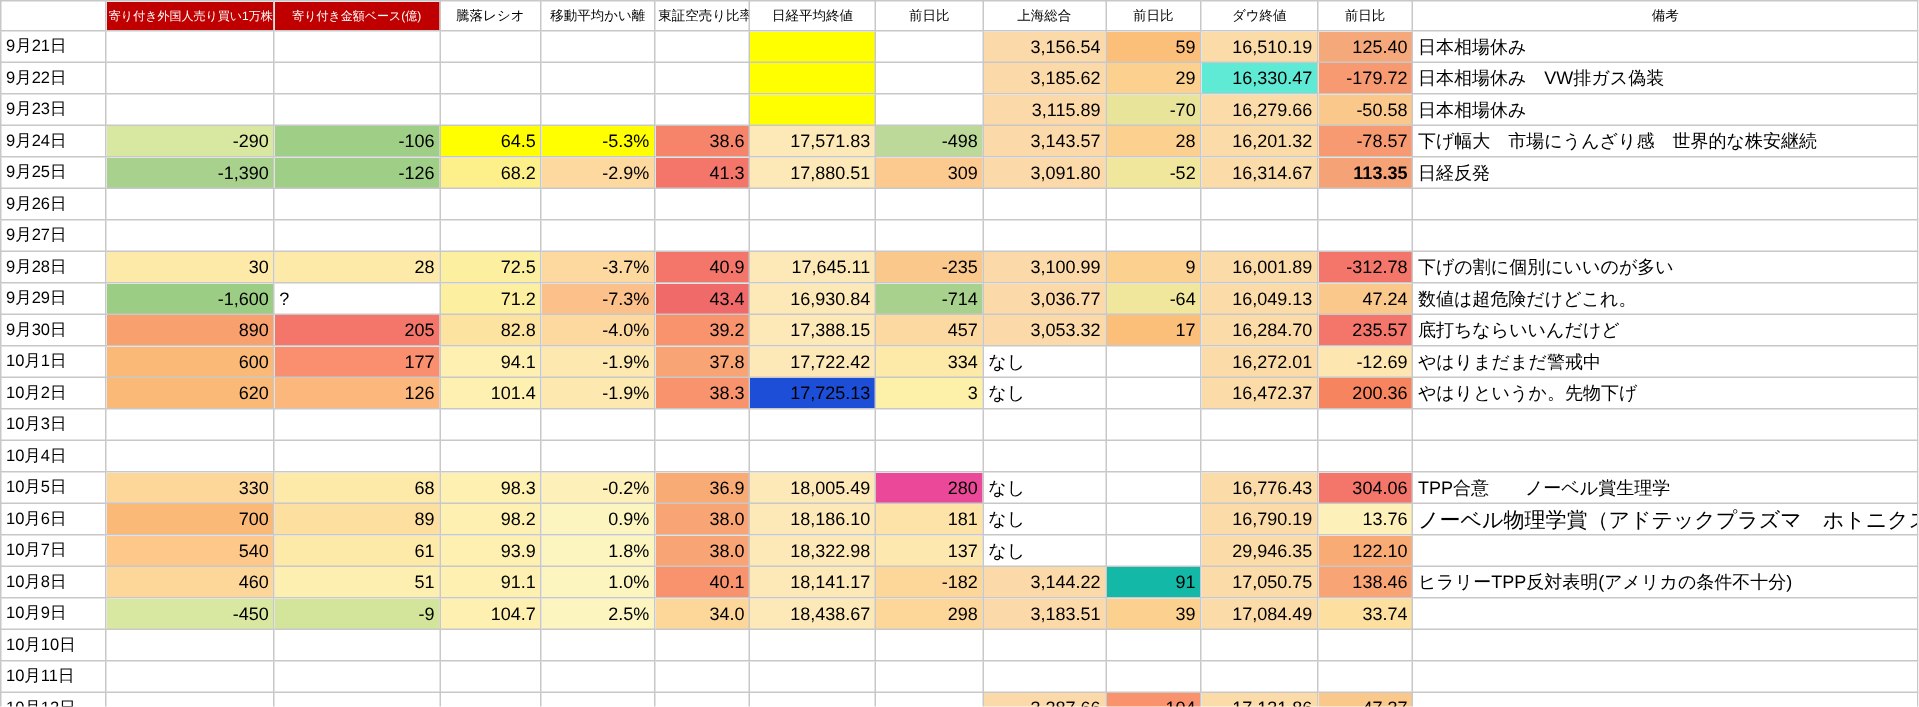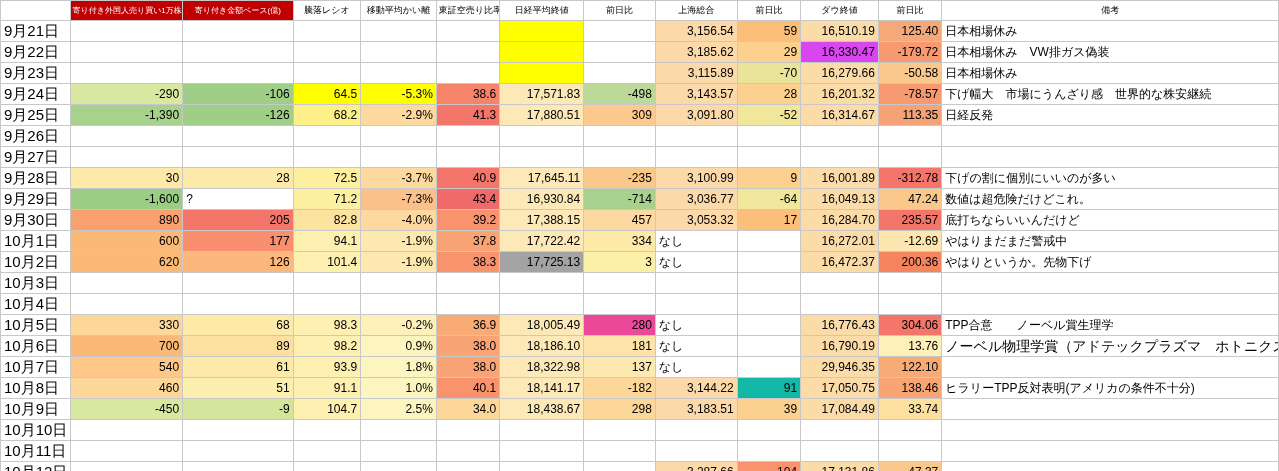--- a/index.html
+++ b/index.html
@@ -3,21 +3,21 @@
 <meta charset="utf-8">
 <style>
   html,body{margin:0;padding:0;background:#fff;}
   body{font-family:"Liberation Sans","DejaVu Sans",sans-serif;}
   #sheet{width:1279px;height:471px;overflow:hidden;position:relative;}
   table{border-collapse:collapse;table-layout:fixed;width:1279px;}
   td,th{border:1px solid #c8c8c8;font-size:12px;padding:0 3px;height:20px;line-height:20px;
         white-space:nowrap;overflow:hidden;box-sizing:border-box;}
   thead th{font-size:9px;font-weight:normal;text-align:center;background:#fff;border:1px solid #c8c8c8;line-height:11px;padding:1px 2px;}
   .hdr-red{background:#c00000;color:#fff;font-size:8px;}
-  .c-date{text-align:left;font-size:15px;}
+  .c-date{text-align:left;font-size:11px;}
   .num{text-align:right;}
   .txt{text-align:left;}
   .small{font-size:14px;}
   .w-date{width:68px;}
   .w-a{width:110px;}
   .w-b{width:108px;}
   .w-c{width:66px;}
   .w-d{width:74px;}
   .w-e{width:62px;}
   .w-f{width:82px;}
@@ -70,21 +70,21 @@
           <td class="w-date c-date">9月22日</td>
           <td class="w-a num"></td>
           <td class="w-b txt"></td>
           <td class="w-c num"></td>
           <td class="w-d num"></td>
           <td class="w-e num"></td>
           <td class="w-f num" style="background: rgb(255, 255, 0);"></td>
           <td class="w-g num"></td>
           <td class="w-h num" style="background: rgb(252, 217, 168);">3,185.62</td>
           <td class="w-i num" style="background: rgb(252, 208, 143);">29</td>
-          <td class="w-j num" style="background: #d946ef;">16,330.47</td>
+          <td class="w-j num" style="background: #5eead4;">16,330.47</td>
           <td class="w-k num" style="background: rgb(247, 154, 114);">-179.72</td>
           <td class="w-l txt">日本相場休み　VW排ガス偽装</td>
         </tr>
         <tr>
           <td class="w-date c-date">9月23日</td>
           <td class="w-a num"></td>
           <td class="w-b txt"></td>
           <td class="w-c num"></td>
           <td class="w-d num"></td>
           <td class="w-e num"></td>
@@ -116,21 +116,21 @@
           <td class="w-a num" style="background: rgb(168, 209, 141);">-1,390</td>
           <td class="w-b num" style="background: rgb(159, 206, 135);">-126</td>
           <td class="w-c num" style="background: rgb(253, 240, 138);">68.2</td>
           <td class="w-d num" style="background: rgb(253, 217, 160);">-2.9%</td>
           <td class="w-e num" style="background: rgb(244, 117, 106);">41.3</td>
           <td class="w-f num" style="background: rgb(253, 233, 184);">17,880.51</td>
           <td class="w-g num" style="background: rgb(252, 201, 142);">309</td>
           <td class="w-h num" style="background: rgb(252, 217, 168);">3,091.80</td>
           <td class="w-i num" style="background: rgb(240, 231, 156);">-52</td>
           <td class="w-j num" style="background: rgb(251, 220, 168);">16,314.67</td>
-          <td class="w-k num" style="background: rgb(246, 162, 119);">113.35</td>
+          <td class="w-k num" style="background: rgb(246, 162, 119); font-weight: bold;">113.35</td>
           <td class="w-l txt">日経反発</td>
         </tr>
         <tr>
           <td class="w-date c-date">9月26日</td>
           <td class="w-a num"></td>
           <td class="w-b txt"></td>
           <td class="w-c num"></td>
           <td class="w-d num"></td>
           <td class="w-e num"></td>
           <td class="w-f num"></td>
@@ -216,21 +216,21 @@
           <td class="w-k num" style="background: rgb(253, 230, 176);">-12.69</td>
           <td class="w-l txt">やはりまだまだ警戒中</td>
         </tr>
         <tr>
           <td class="w-date c-date">10月2日</td>
           <td class="w-a num" style="background: rgb(251, 185, 120);">620</td>
           <td class="w-b num" style="background: rgb(252, 184, 124);">126</td>
           <td class="w-c num" style="background: rgb(253, 240, 176);">101.4</td>
           <td class="w-d num" style="background: rgb(253, 233, 176);">-1.9%</td>
           <td class="w-e num" style="background: rgb(248, 147, 110);">38.3</td>
-          <td class="w-f num" style="background: #a3a3a3; padding-left: 17px;">17,725.13</td>
+          <td class="w-f num" style="background: #1d4ed8; padding-left: 17px;">17,725.13</td>
           <td class="w-g num" style="background: rgb(253, 240, 168);">3</td>
           <td class="w-h txt">なし</td>
           <td class="w-i num"></td>
           <td class="w-j num" style="background: rgb(251, 220, 168);">16,472.37</td>
           <td class="w-k num" style="background: rgb(246, 132, 95);">200.36</td>
           <td class="w-l txt">やはりというか。先物下げ</td>
         </tr>
         <tr>
           <td class="w-date c-date">10月3日</td>
           <td class="w-a num"></td>

